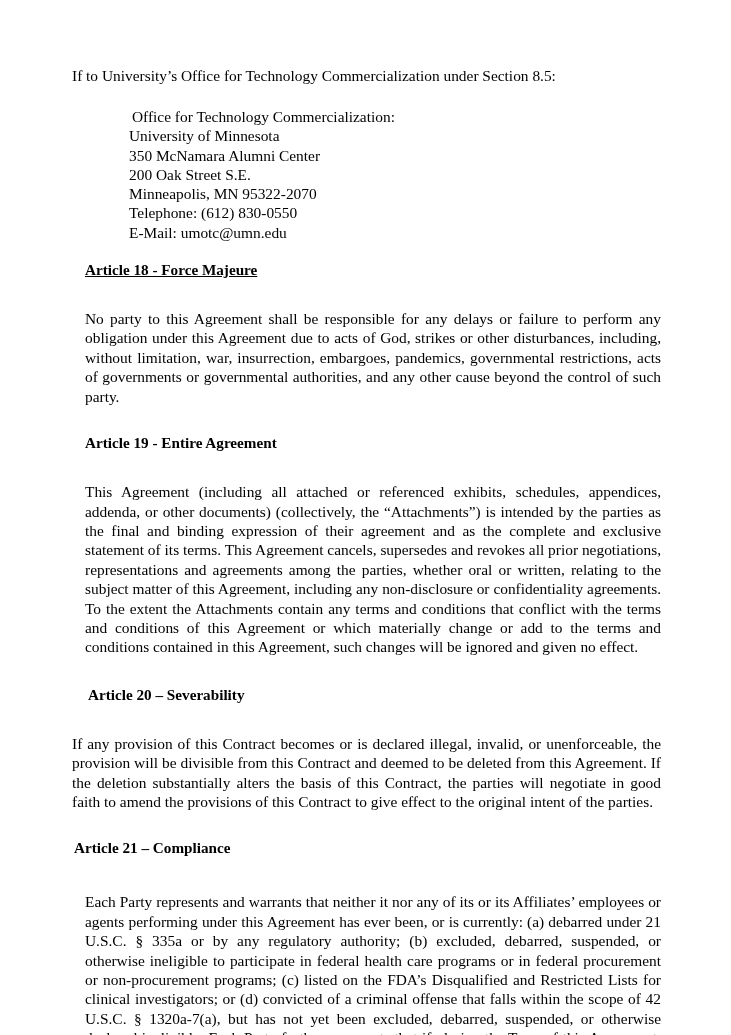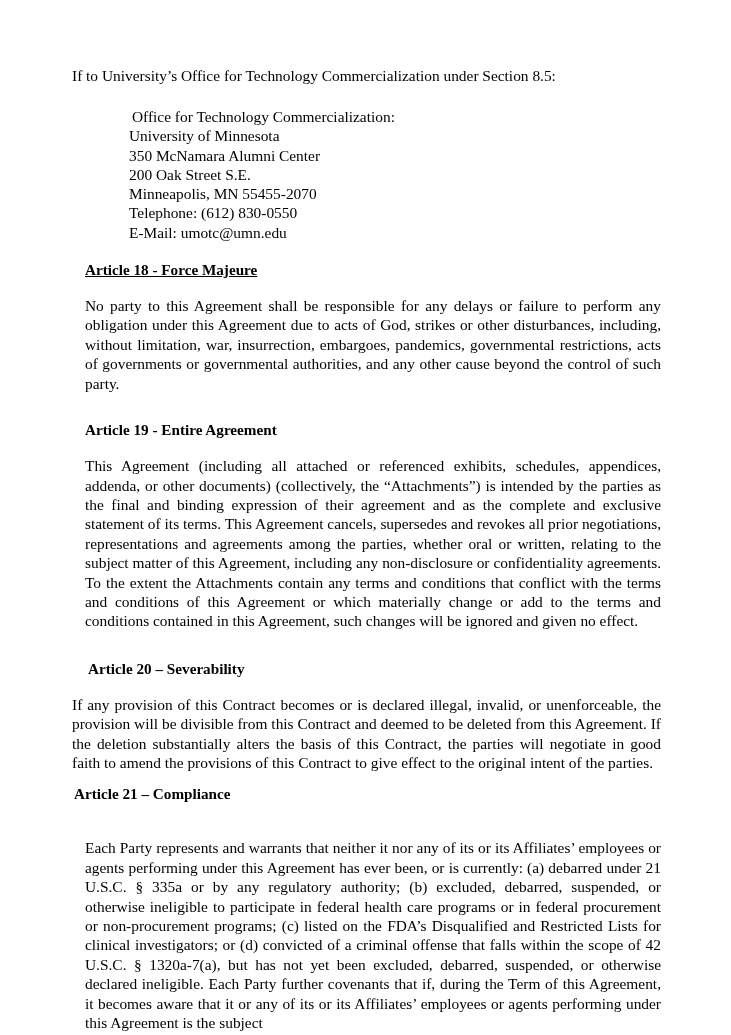--- a/index.html
+++ b/index.html
@@ -63,40 +63,40 @@
     font-size: 15.4px;
     line-height: 19.4px;
     text-align: justify;
     text-justify: inter-word;
     margin: 0;
   }
   .p-indent-a { padding-left: 13px; }
   .p-indent-none { padding-left: 0px; }
 
   .gap-before-a18 { margin-top: 18px; text-decoration: underline; }
-  .gap-after-head { margin-top: 17px; }
+  .gap-after-head { margin-top: 30px; }
   .gap-before-a19 { margin-top: 27px; }
   .gap-before-a20 { margin-top: 28px; }
-  .gap-before-a21 { margin-top: 12px; }
+  .gap-before-a21 { margin-top: 27px; }
   .gap-after-head-21 { margin-top: 35px; }
 </style>
 </head>
 <body>
 
 <div class="page">
   <div class="content">
 
     <p class="intro-line">If to University’s Office for Technology Commercialization under Section 8.5:</p>
 
     <ul class="address-block">
       <li class="first-addr">Office for Technology Commercialization:</li>
       <li>University of Minnesota</li>
       <li>350 McNamara Alumni Center</li>
       <li>200 Oak Street S.E.</li>
-      <li>Minneapolis, MN  55455-2070</li>
+      <li>Minneapolis, MN  95322-2070</li>
       <li>Telephone: (612) 830-0550</li>
       <li>E-Mail: umotc@umn.edu</li>
     </ul>
 
     <h2 class="article-heading h-indent-a gap-before-a18">Article 18 - Force Majeure</h2>
     <p class="article-body p-indent-a gap-after-head">No party to this Agreement shall be responsible for any delays or failure to perform any obligation under this Agreement due to acts of God, strikes or other disturbances, including, without limitation, war, insurrection, embargoes, pandemics, governmental restrictions, acts of governments or governmental authorities, and any other cause beyond the control of such party.</p>
 
     <h2 class="article-heading h-indent-a gap-before-a19">Article 19 - Entire Agreement</h2>
     <p class="article-body p-indent-a gap-after-head">This Agreement (including all attached or referenced exhibits, schedules, appendices, addenda, or other documents) (collectively, the “Attachments”) is intended by the parties as the final and binding expression of their agreement and as the complete and exclusive statement of its terms. This Agreement cancels, supersedes and revokes all prior negotiations, representations and agreements among the parties, whether oral or written, relating to the subject matter of this Agreement, including any non-disclosure or confidentiality agreements.  To the extent the Attachments  contain any terms and conditions that conflict with the terms and conditions of this Agreement or which materially change or add to the terms and conditions contained in this Agreement, such changes will be ignored and given no effect.</p>
 

